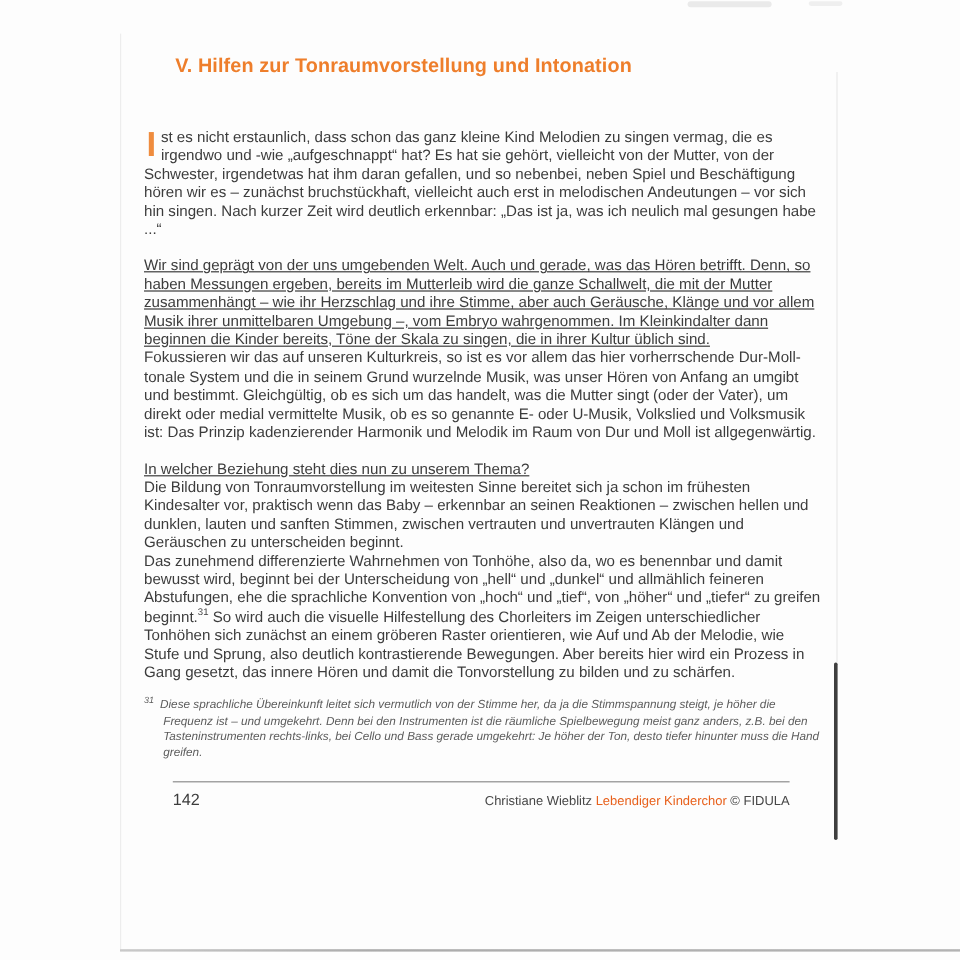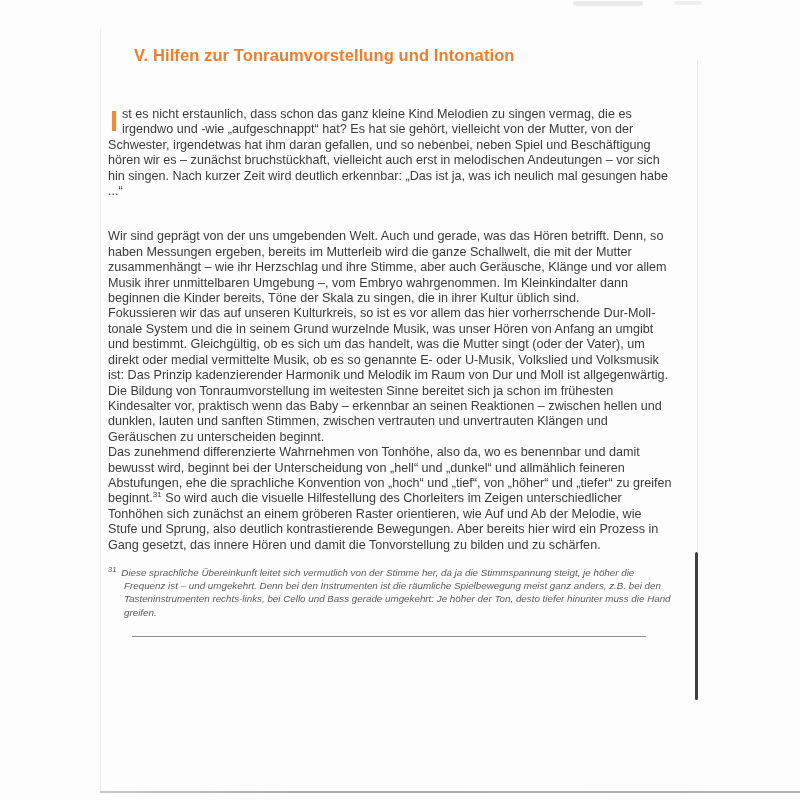--- a/index.html
+++ b/index.html
@@ -32,35 +32,35 @@
     position: absolute; left: 573px; top: 1px;
     width: 70px; height: 5px; background: #eaeaea; border-radius: 3px;
   }
   .smudge-b {
     position: absolute; left: 674px; top: 1px;
     width: 28px; height: 4px; background: #efefef; border-radius: 2px;
   }
 
   
   .content {
-    position: absolute; left: 108px; top: 46px; width: 566px;
+    position: absolute; left: 120px; top: 46px; width: 566px;
     color: #3c3c3c;
   }
   h1.title {
     margin: 0 0 42px 26px;
     font-size: 16.5px; font-weight: bold;
     color: #ee7e2b; letter-spacing: .1px;
   }
   p.body-para {
     margin: 0;
     font-size: 12.6px; line-height: 15.4px;
     color: #3c3c3c;
     text-align: left;
   }
-  p.gap { margin-top: 30px; }
+  p.gap { margin-top: 15px; text-decoration: underline; }
   .dropcap {
     float: left;
     font-size: 29px; line-height: 27px; font-weight: bold;
     color: #ef8c3e;
     margin: 1px 4px 0 2px;
   }
   sup.fn-ref { font-size: 8px; line-height: 0; }
 
   .footnote {
     margin-top: 13px;
@@ -95,24 +95,31 @@
 
 <div class="content">
 
   <h1 class="title">V. Hilfen zur Tonraumvorstellung und Intonation</h1>
 
   <p class="body-para"><span class="dropcap">I</span><span>st es nicht erstaunlich, dass schon das ganz kleine Kind Melodien zu singen vermag, die es irgendwo und -wie „aufgeschnappt“ hat? Es hat sie gehört, vielleicht von der Mutter, von der Schwester, irgendetwas hat ihm daran gefallen, und so nebenbei, neben Spiel und Beschäftigung hören wir es – zunächst bruchstückhaft, vielleicht auch erst in melodischen Andeutungen – vor sich hin singen. Nach kurzer Zeit wird deutlich erkennbar: „Das ist ja, was ich neulich mal gesungen habe ...“</span></p>
 
   <p class="body-para gap">Wir sind geprägt von der uns umgebenden Welt. Auch und gerade, was das Hören betrifft. Denn, so haben Messungen ergeben, bereits im Mutterleib wird die ganze Schallwelt, die mit der Mutter zusammenhängt – wie ihr Herzschlag und ihre Stimme, aber auch Geräusche, Klänge und vor allem Musik ihrer unmittelbaren Umgebung –, vom Embryo wahrgenommen. Im Kleinkindalter dann beginnen die Kinder bereits, Töne der Skala zu singen, die in ihrer Kultur üblich sind.</p>
   <p class="body-para">Fokussieren wir das auf unseren Kulturkreis, so ist es vor allem das hier vorherrschende Dur-Moll-tonale System und die in seinem Grund wurzelnde Musik, was unser Hören von Anfang an umgibt und bestimmt. Gleichgültig, ob es sich um das handelt, was die Mutter singt (oder der Vater), um direkt oder medial vermittelte Musik, ob es so genannte E- oder U-Musik, Volkslied und Volksmusik ist: Das Prinzip kadenzierender Harmonik und Melodik im Raum von Dur und Moll ist allgegenwärtig.</p>
 
+  <p class="body-para gap">In welcher Beziehung steht dies nun zu unserem Thema?</p>
   <p class="body-para">Die Bildung von Tonraumvorstellung im weitesten Sinne bereitet sich ja schon im frühesten Kindesalter vor, praktisch wenn das Baby – erkennbar an seinen Reaktionen – zwischen hellen und dunklen, lauten und sanften Stimmen, zwischen vertrauten und unvertrauten Klängen und Geräuschen zu unterscheiden beginnt.</p>
 
   <p class="body-para"><span>Das zunehmend differenzierte Wahrnehmen von Tonhöhe, also da, wo es benennbar und damit bewusst wird, beginnt bei der Unterscheidung von „hell“ und „dunkel“ und allmählich feineren Abstufungen, ehe die sprachliche Konvention von „hoch“ und „tief“, von „höher“ und „tiefer“ zu greifen beginnt.</span><sup class="fn-ref">31</sup><span> So wird auch die visuelle Hilfestellung des Chorleiters im Zeigen unterschiedlicher Tonhöhen sich zunächst an einem gröberen Raster orientieren, wie Auf und Ab der Melodie, wie Stufe und Sprung, also deutlich kontrastierende Bewegungen. Aber bereits hier wird ein Prozess in Gang gesetzt, das innere Hören und damit die Tonvorstellung zu bilden und zu schärfen.</span></p>
 
 
   <div class="footnote"><sup>31</sup><span>Diese sprachliche Übereinkunft leitet sich vermutlich von der Stimme her, da ja die Stimmspannung steigt, je höher die Frequenz ist – und umgekehrt. Denn bei den Instrumenten ist die räumliche Spielbewegung meist ganz anders, z.B. bei den Tasteninstrumenten rechts-links, bei Cello und Bass gerade umgekehrt: Je höher der Ton, desto tiefer hinunter muss die Hand greifen.</span></div>
 
   <div class="footer-block">
     <div class="footer-rule"></div>
+    <div class="footer-row">
+      <span class="page-num">142</span>
+      <span class="credits"><span>Christiane Wieblitz</span>
+        <span class="book">Lebendiger Kinderchor</span>
+        <span>© FIDULA</span></span>
+    </div>
   </div>
 
 </div>
 
 </body></html>

